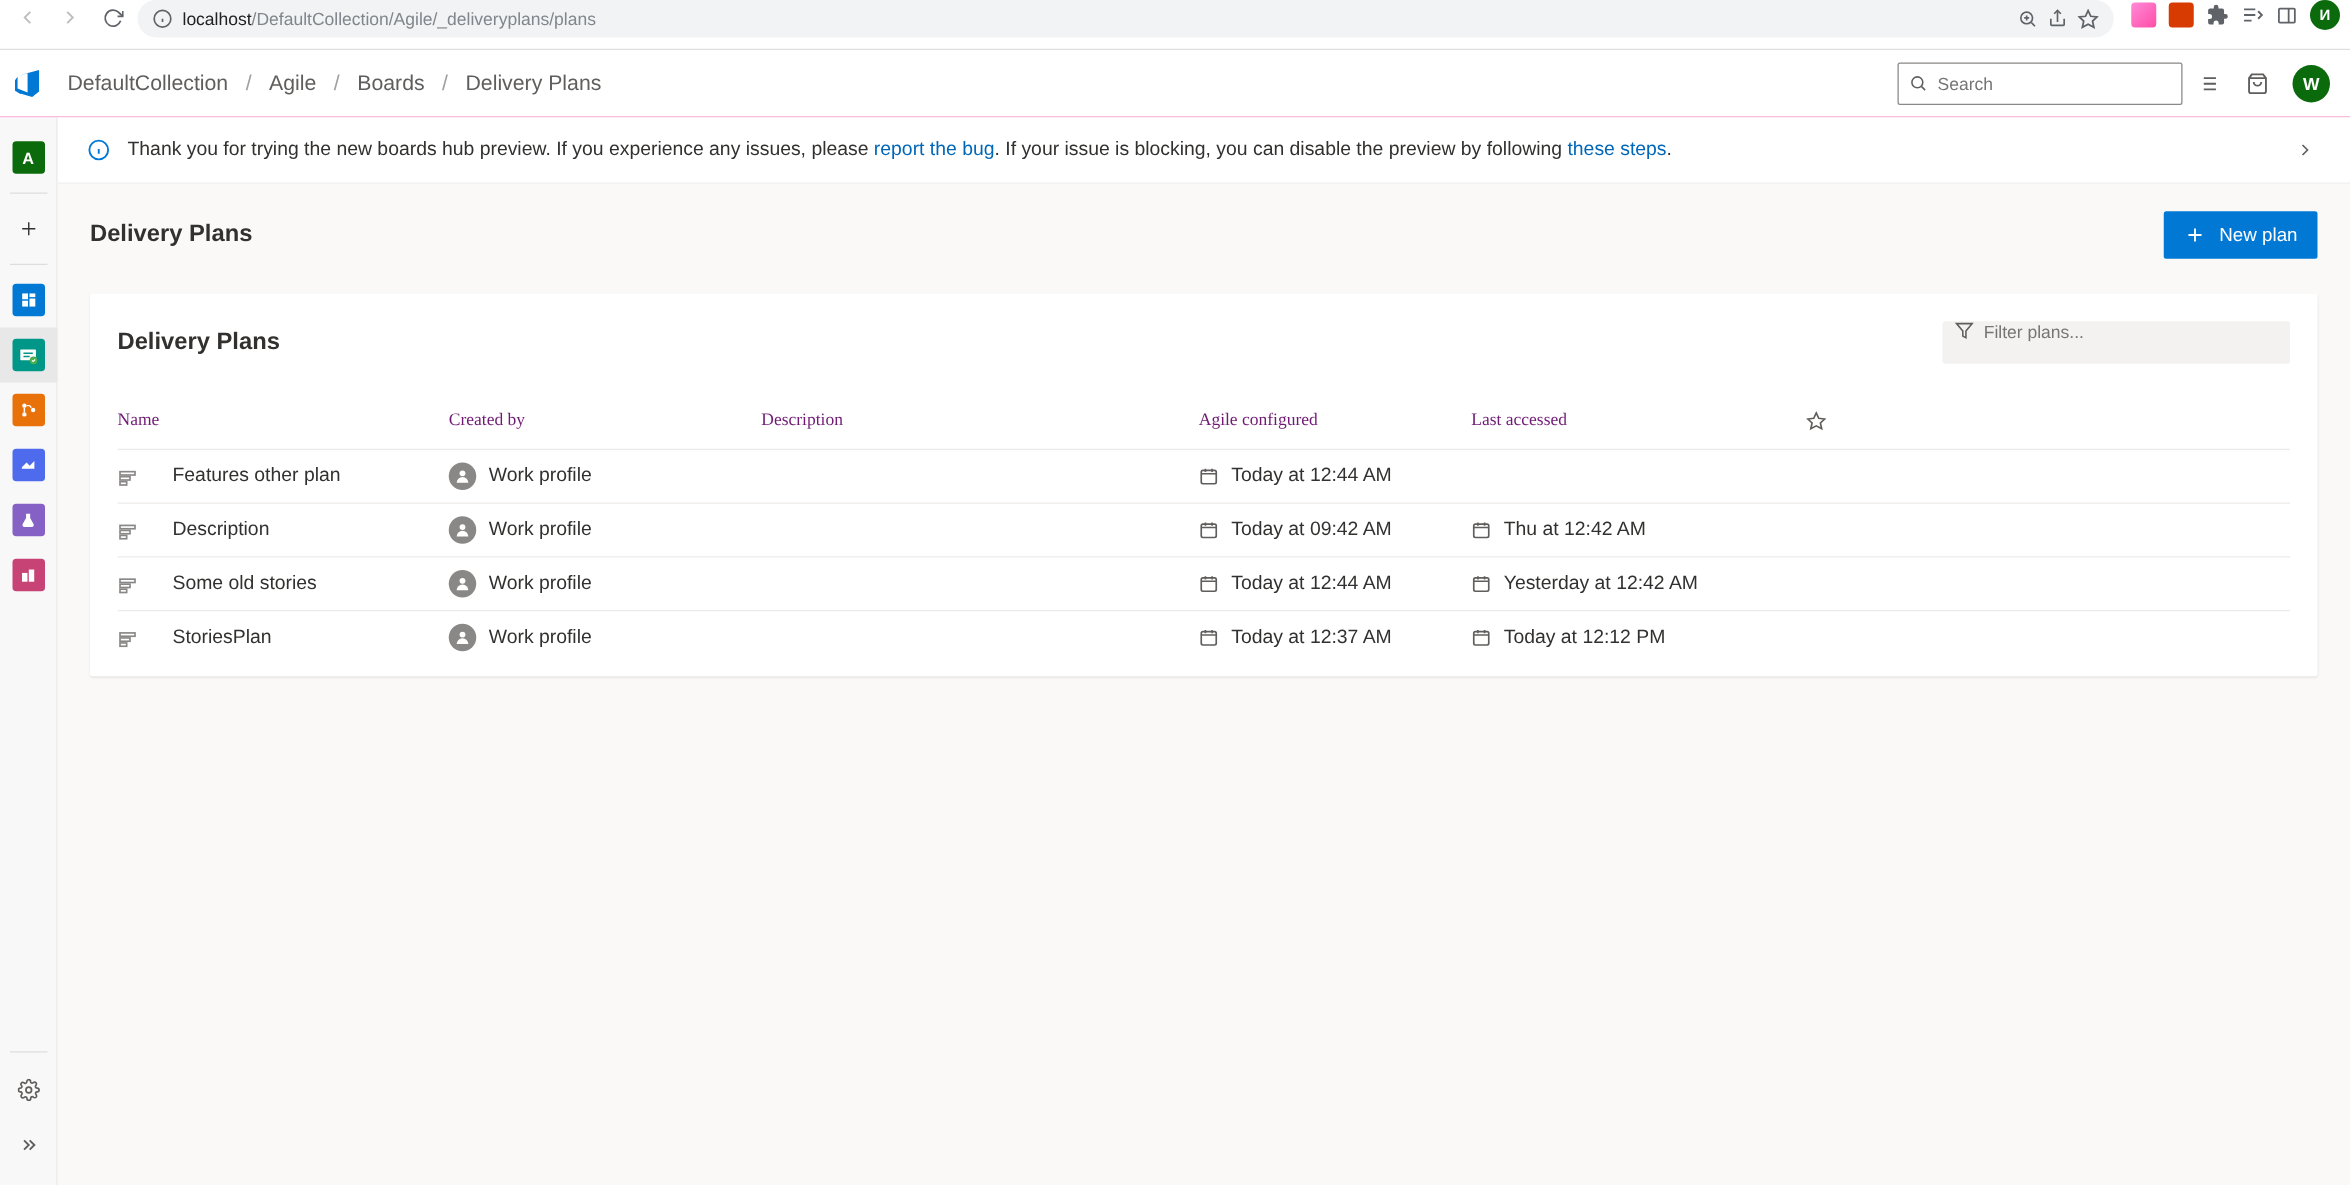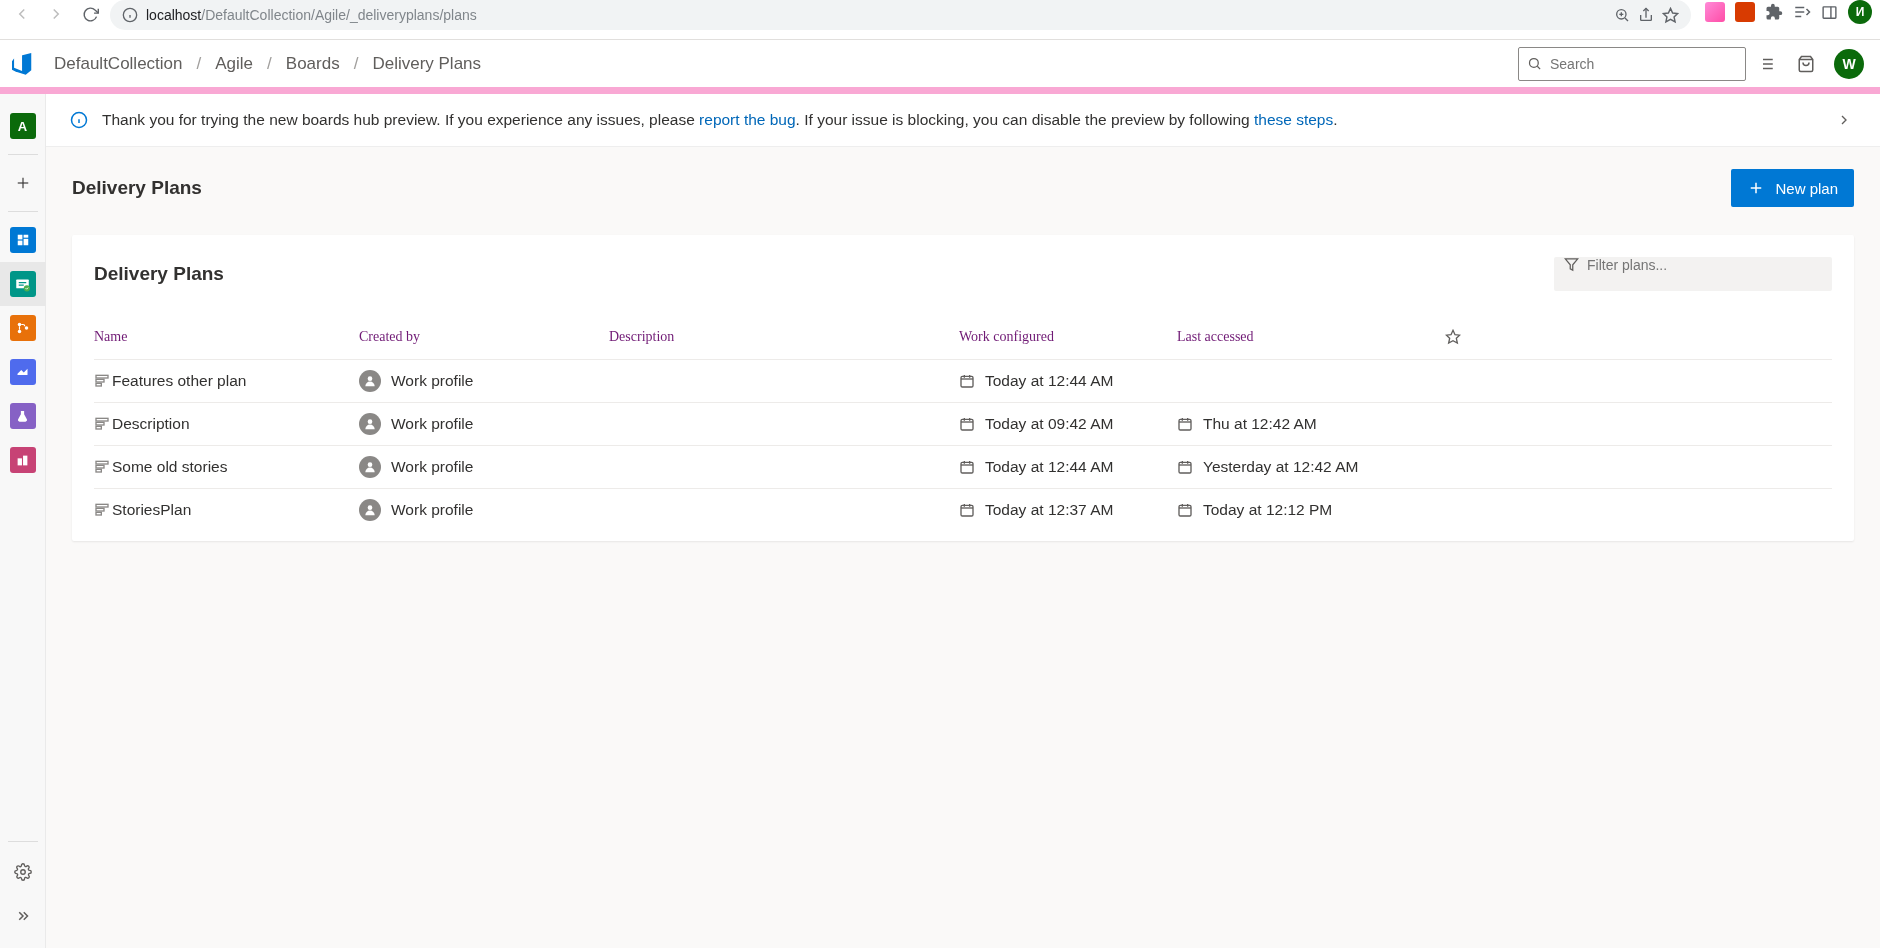--- a/index.html
+++ b/index.html
@@ -10,21 +10,21 @@
   .bb-icon { width: 28px; height: 28px; display: flex; align-items: center; justify-content: center; color: #5f6368; border-radius: 50%; }
   .bb-icon.disabled { color: #bdbdbd; }
   .url-bar { flex: 1; height: 30px; background: #f1f3f4; border-radius: 15px; display: flex; align-items: center; padding: 0 12px; gap: 8px; color: #5f6368; font-size: 14px; }
   .url-text { color: #202124; }
   .url-text .grey { color: #80868b; }
   .right-icons { display: flex; align-items: center; gap: 10px; padding-left: 8px; }
   .ext-icon { width: 20px; height: 20px; border-radius: 3px; }
   .avatar-green { width: 24px; height: 24px; border-radius: 50%; background: #0b6a0b; color: #fff; display: flex; align-items: center; justify-content: center; font-size: 12px; font-weight: 600; }
 
   
-  .app-header { height: 54px; background: #fff; border-bottom: 7px solid #f9a8d4; display: flex; align-items: center; padding: 0 16px 0 0; }
+  .app-header { height: 54px; background: #fff; border-bottom: 1px solid #f9a8d4; display: flex; align-items: center; padding: 0 16px 0 0; }
   .logo-cell { width: 46px; display:flex; align-items:center; justify-content:center; }
   .breadcrumb { display: flex; align-items: center; gap: 14px; font-size: 17px; color: #605e5c; padding-left: 8px; }
   .breadcrumb a { color: #605e5c; text-decoration: none; }
   .breadcrumb .sep { color: #a19f9d; }
   .header-spacer { flex: 1; }
   .search-box { width: 228px; height: 34px; border: 1px solid #8a8886; border-radius: 2px; display: flex; align-items: center; padding: 0 8px; gap: 8px; color: #605e5c; }
   .search-box input { border: none; outline: none; flex: 1; font-size: 14px; background: transparent; }
   .header-icon { width: 40px; display:flex; align-items:center; justify-content:center; color:#605e5c; }
   .avatar-right { width: 30px; height:30px; border-radius:50%; background:#0b6a0b; color:#fff; display:flex; align-items:center; justify-content:center; font-weight:600; margin-left:8px;}
 
@@ -51,21 +51,21 @@
   .card { margin: 22px 26px; background: #fff; border-radius: 2px; box-shadow: 0 1px 2px rgba(0,0,0,.08); padding: 22px 22px 10px; }
   .card-head { display: flex; align-items: center; }
   .card-title { font-size: 19px; font-weight: 600; }
   .filter-box { margin-left: auto; width: 278px; height: 34px; background: #f3f2f1; border-radius: 2px; display: flex; align-items: flex-start; padding: 0 10px; gap: 8px; color: #605e5c; }
   .filter-box input { border:none; background:transparent; outline:none; flex:1; font-size:14px;}
 
   .table { margin-top: 28px; }
   .thead { display: grid; grid-template-columns: 265px 250px 350px 218px 246px 60px; padding: 10px 0 14px; border-bottom: 1px solid #edebe9; color: #701a75; font-size: 14px; font-family: Liberation Serif, serif; }
   .trow { display: grid; grid-template-columns: 265px 250px 350px 218px 246px 60px; padding: 10px 0; border-bottom: 1px solid #edebe9; align-items: center; font-size: 15.5px; color: #323130; }
   .trow:last-child { border-bottom: none; }
-  .cell-name { display: flex; align-items: flex-start; gap: 2px; }
+  .cell-name { display: flex; align-items: flex-end; gap: 28px; }
   .plan-icon { color: #8a8886; }
   .cell-user { display: flex; align-items: center; gap: 10px; }
   .user-av { width: 22px; height: 22px; border-radius: 50%; background: #8a8886; display:flex; align-items:center; justify-content:center;}
   .cell-date { display: flex; align-items:center; gap:10px; }
   .star-col { display:flex; justify-content:center; color:#605e5c;}
 
   svg { display:block; }
 </style>
 </head>
 <body>
@@ -293,21 +293,21 @@
             </svg>
           <input placeholder="Filter plans..." style="">
         </div>
       </div>
 
       <div class="table">
         <div class="thead">
           <div>Name</div>
           <div>Created by</div>
           <div>Description</div>
-          <div>Work configured</div>
+          <div>Agile configured</div>
           <div>Last accessed</div>
           <div class="star-col">
             <svg width="16" height="16" viewBox="0 0 24 24" fill="none" stroke="currentColor" stroke-width="2">
                 <polygon points="12 2 15 8.5 22 9.3 17 14 18.5 21 12 17.5 5.5 21 7 14 2 9.3 9 8.5 12 2"></polygon>
               </svg>
           </div>
         </div>
         <div id="tbody">
             <div class="trow">
               <div class="cell-name">

